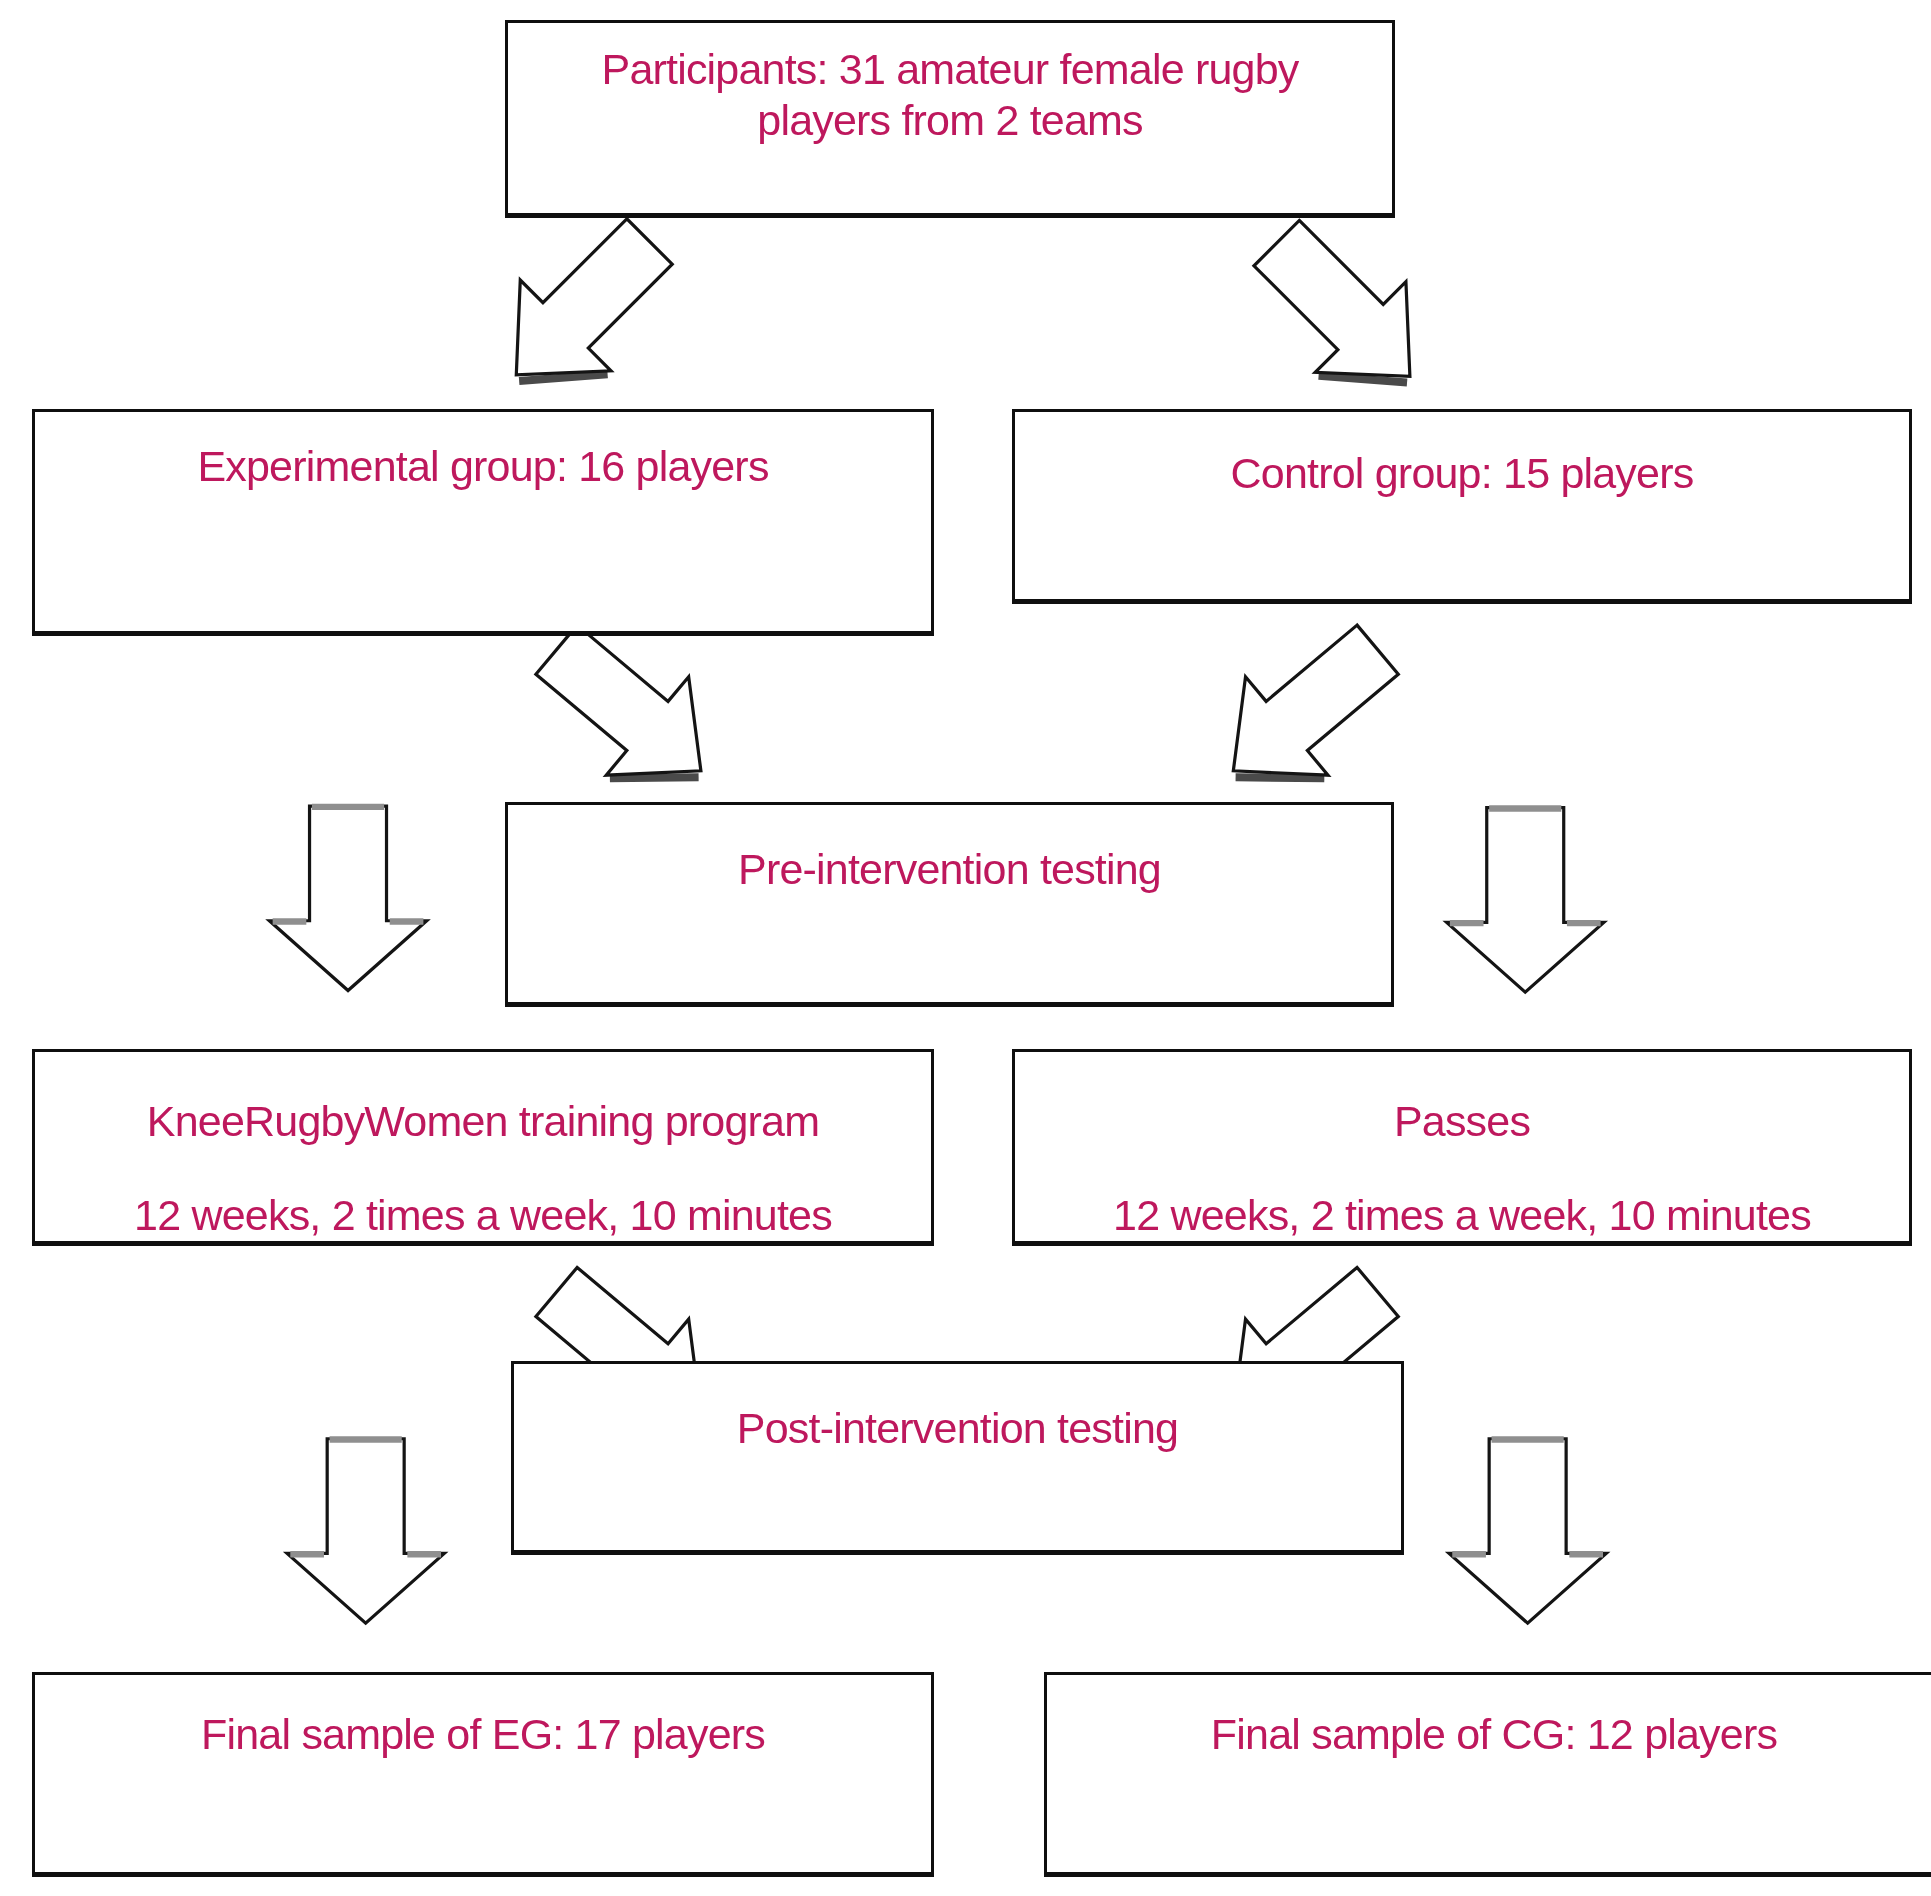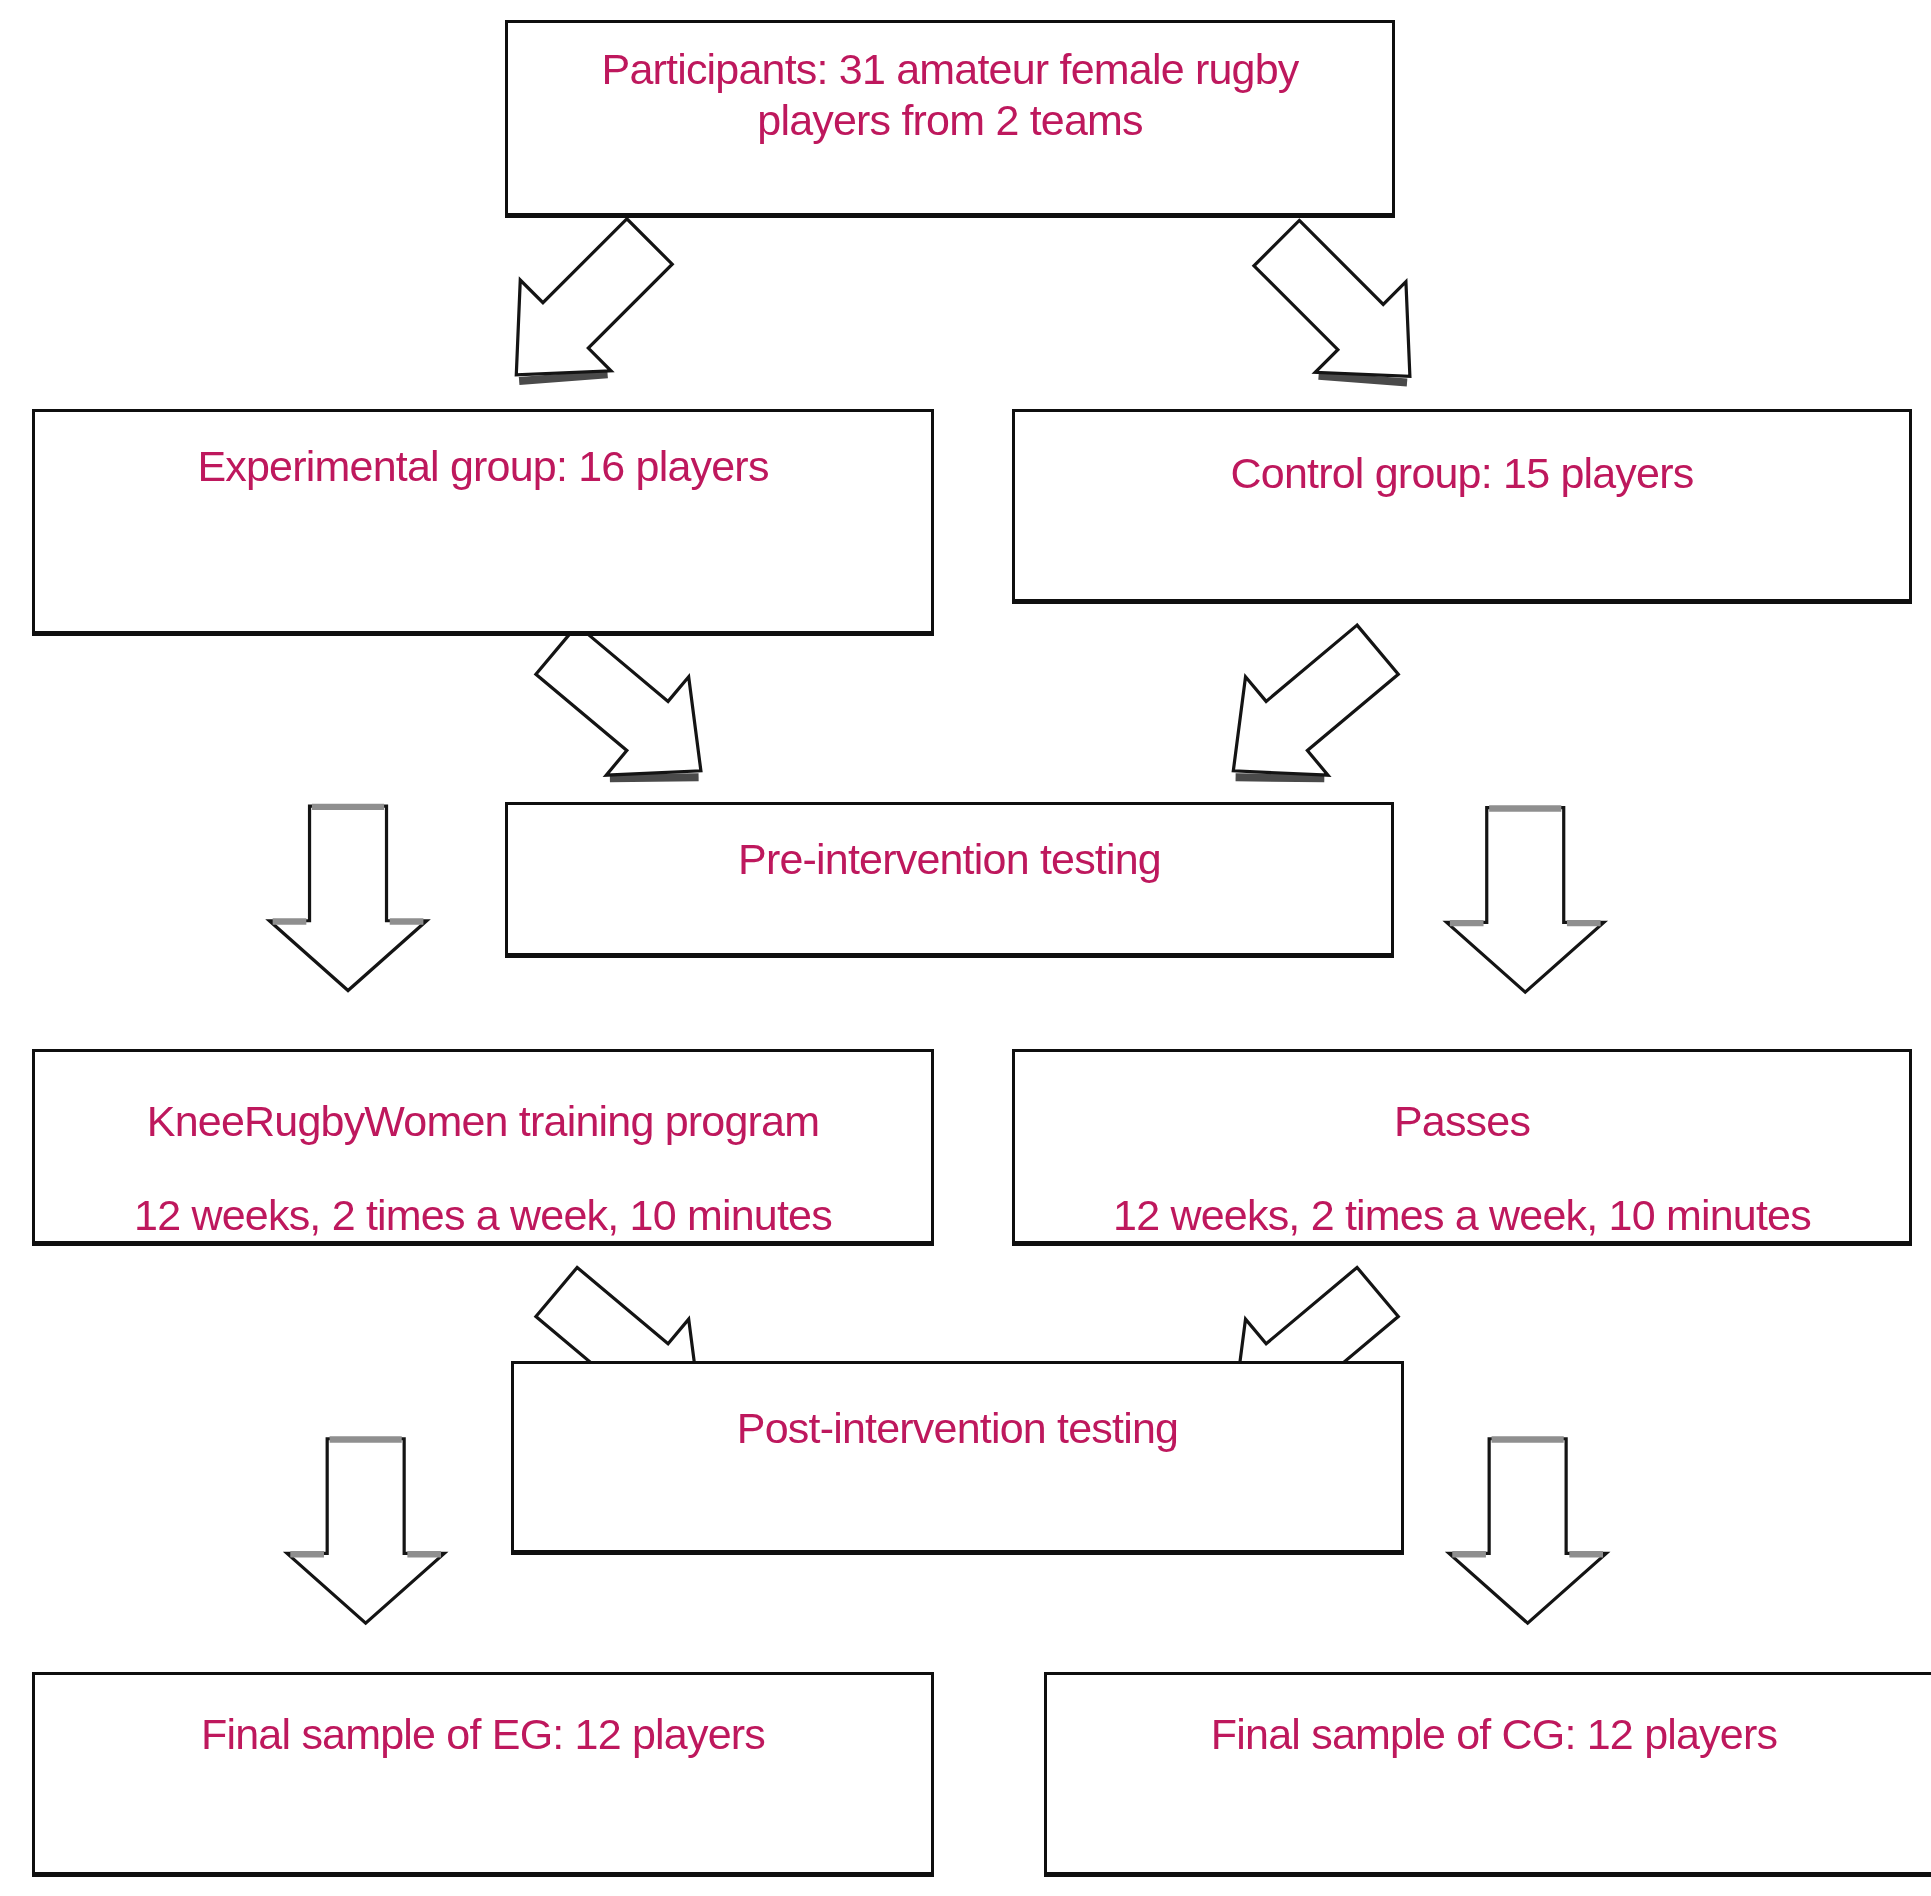--- a/index.html
+++ b/index.html
@@ -27,21 +27,21 @@
     font-size: 43px;
     letter-spacing: -0.8px;
     line-height: 51px;
     color: #be185d;
   }
   .bline { width: 100%; }
   
   .box-participants { left: 505px;  top: 20px;   width: 890px; height: 198px; padding-top: 21px; }
   .box-experimental { left: 32px;   top: 409px;  width: 902px; height: 227px; padding-top: 29px; }
   .box-control      { left: 1012px; top: 409px;  width: 900px; height: 195px; padding-top: 36px; }
-  .box-pre          { left: 505px;  top: 802px; width: 889px; height: 156px; padding-top: 29px; }
+  .box-pre          { left: 505px;  top: 802px; width: 889px; height: 205px; padding-top: 39px; }
   .box-training     { left: 32px;   top: 1049px; width: 902px; height: 197px; }
   .box-passes       { left: 1012px; top: 1049px; width: 900px; height: 197px; }
   .box-post         { left: 511px;  top: 1361px; width: 893px; height: 194px; padding-top: 39px; }
   .box-final-eg     { left: 32px;   top: 1672px; width: 902px; height: 205px; padding-top: 34px; }
   .box-final-cg     { left: 1044px; top: 1672px; width: 900px; height: 205px; padding-top: 34px; }
   .box-training .line1, .box-passes .line1 { margin-top: 44px; }
   .box-training .line2, .box-passes .line2 { margin-top: 43px; }
 </style>
 </head>
 <body>
@@ -105,21 +105,21 @@
   <div class="box box-passes">
     <div class="bline line1">Passes</div>
     <div class="bline line2">12 weeks, 2 times a week, 10 minutes</div>
   </div>
 
   <div class="box box-post">
     <div class="bline">Post-intervention testing</div>
   </div>
 
   <div class="box box-final-eg">
-    <div class="bline">Final sample of EG: 12 players</div>
+    <div class="bline">Final sample of EG: 17 players</div>
   </div>
 
   <div class="box box-final-cg">
     <div class="bline">Final sample of CG: 12 players</div>
   </div>
 
 </div>
 
 
 </body></html>

